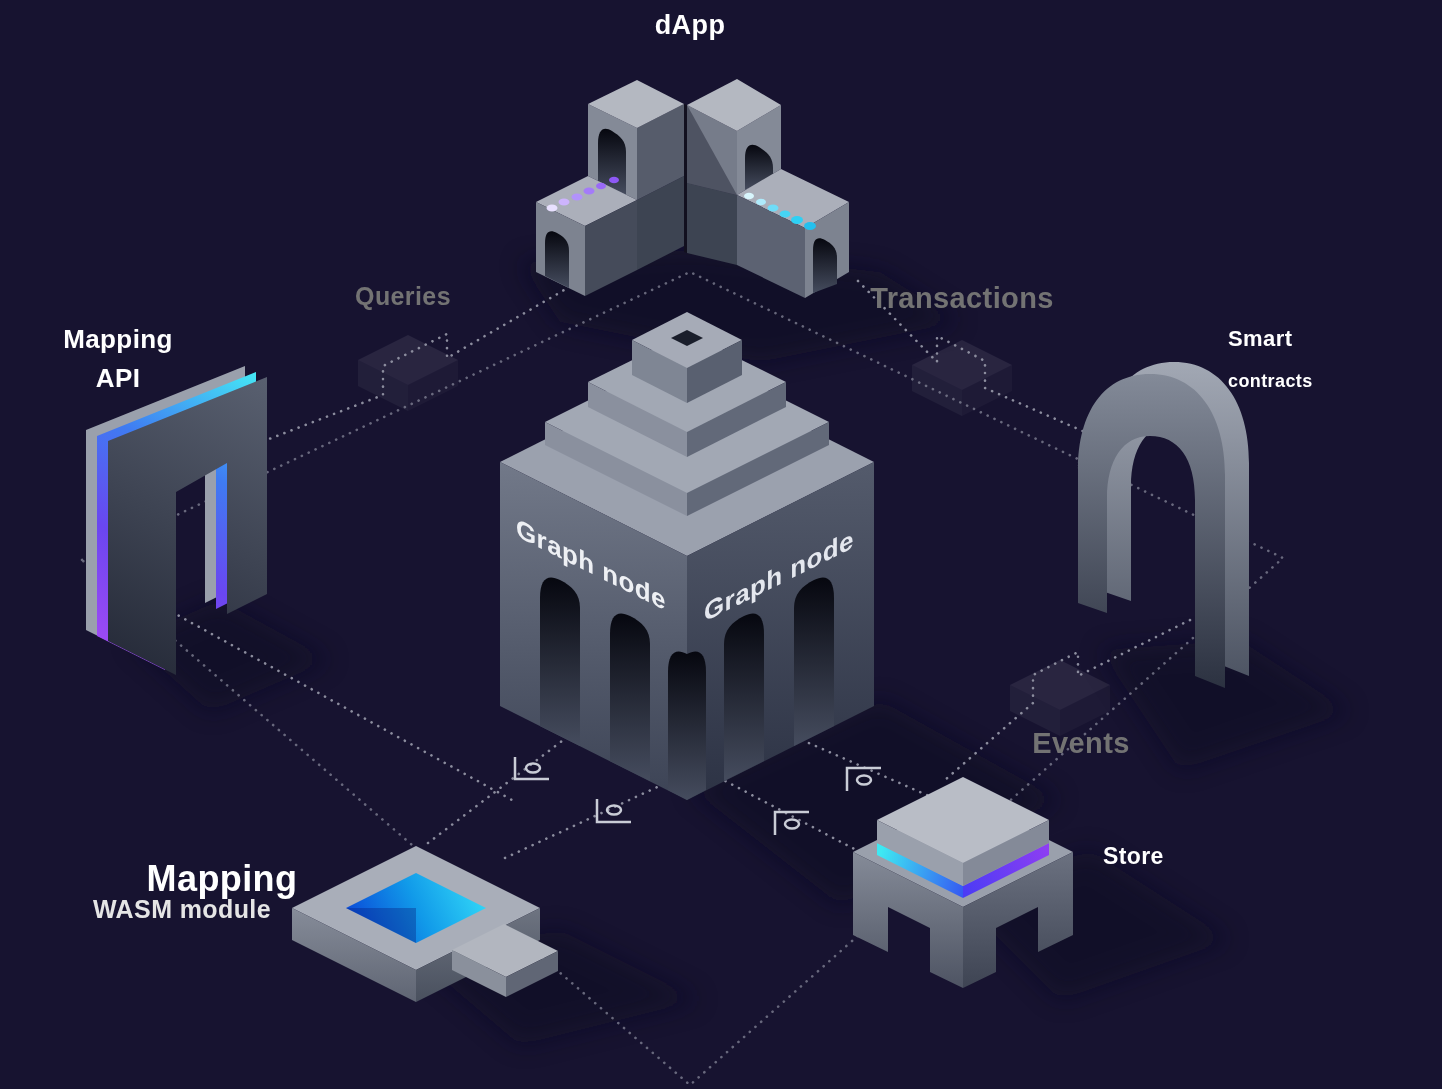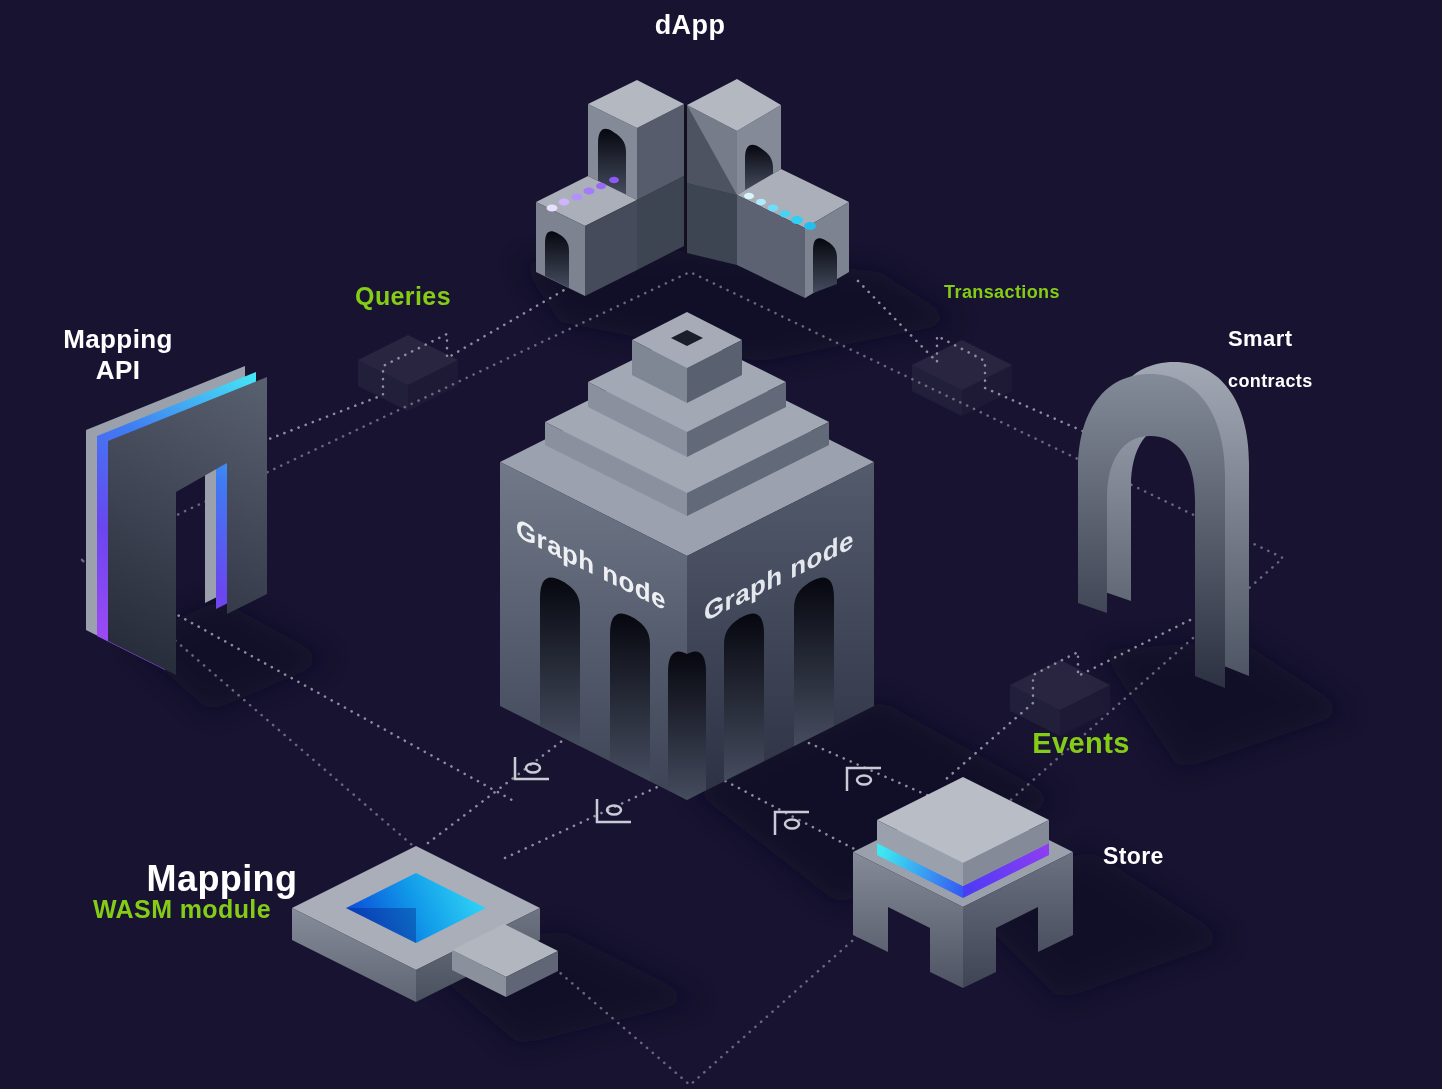--- a/index.html
+++ b/index.html
@@ -1,21 +1,21 @@
 <!DOCTYPE html>
 <html><head>
 <meta charset="utf-8">
 <style>
   html,body{margin:0;padding:0;background:#0e0b1e;}
   .stage{position:relative;width:1442px;height:1089px;overflow:hidden;
          background:#171330;font-family:"Liberation Sans","DejaVu Sans",sans-serif;padding-left:34px;}
   .stage svg{position:absolute;left:0;top:0;}
   .lbl{position:absolute;font-weight:bold;white-space:nowrap;letter-spacing:.4px;}
   .lbl.white{color:#ffffff;}
-  .lbl.gray{color:#84cc16;}
+  .lbl.gray{color:#737373;}
   .center{transform:translateX(-50%);}
   .iso-left{transform:skewY(26.5deg);transform-origin:0 0;color:#eef0f4;font-weight:bold;}
   .iso-right{transform:skewY(-26.5deg);transform-origin:0 0;color:#e4e7ee;font-weight:bold;}
 </style>
 </head>
 <body>
 
 <div class="stage">
 
 <svg width="1442" height="1089" viewBox="0 0 1442 1089">
@@ -242,35 +242,35 @@
           <path d="M809,812 L775,812 L775,835"></path>
           <ellipse cx="792" cy="824" rx="7" ry="4.5"></ellipse>
         </g>
 </g>
 </svg>
 
 <div class="lbl white center" style="left:690px;top:10px;font-size:27px;">dApp</div>
 
 <div class="lbl gray center" style="left:403px;top:282px;font-size:25px;">Queries</div>
 
-<div class="lbl gray center" style="left:962px;top:282px;font-size:18px;margin-left:40px;">Transactions</div>
+<div class="lbl gray center" style="left:962px;top:282px;font-size:29px;">Transactions</div>
 
 <div style="position:absolute;left:38px;top:324px;width:160px;text-align:center;">
   <div class="lbl white" style="position:static;font-size:26px;">Mapping</div>
-  <div class="lbl white" style="position:static;font-size:26px;margin-top:0;">API</div>
+  <div class="lbl white" style="position:static;font-size:26px;margin-top:8px;">API</div>
 </div>
 
 <div style="position:absolute;left:1228px;top:326px;text-align:left;">
   <div class="lbl white" style="position:static;font-size:22px;">Smart</div>
   <div class="lbl white" style="position:static;font-size:18px;margin-top:19px;">contracts</div>
 </div>
 
 <div class="lbl iso-left" style="left:516px;top:512px;font-size:26px;">Graph node</div>
 <div class="lbl iso-right" style="left:704px;top:598px;font-size:26px;">Graph node</div>
 
 <div class="lbl white center" style="left:222px;top:858px;font-size:36px;">Mapping</div>
-<div class="lbl gray center" style="left:182px;top:895px;font-size:25px;color:#84cc16;">WASM module</div>
+<div class="lbl gray center" style="left:182px;top:895px;font-size:25px;color:#e5e5e5;">WASM module</div>
 
 <div class="lbl white" style="left:1103px;top:843px;font-size:23px;">Store</div>
 
 <div class="lbl gray center" style="left:1081px;top:727px;font-size:29px;">Events</div>
 
 </div>
 
 </body></html>

